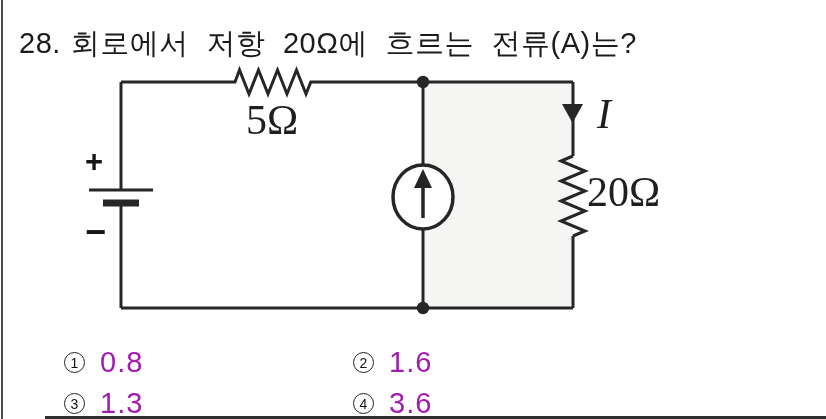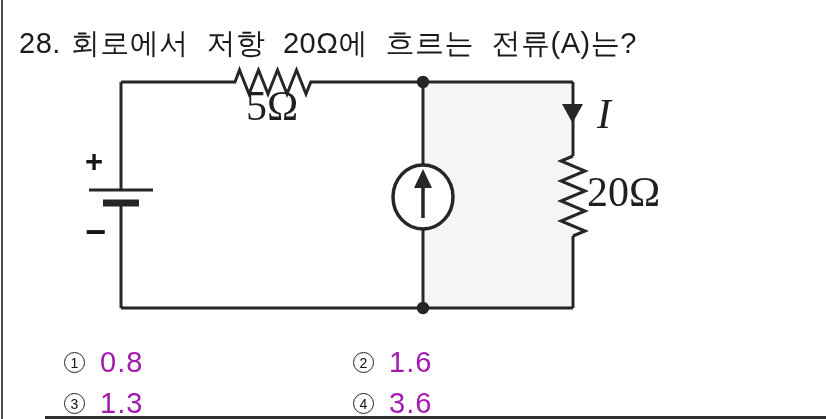--- a/index.html
+++ b/index.html
@@ -131,21 +131,21 @@
       <path d="M573 156 l-12 5 l24 10 l-24 10 l24 10 l-24 10 l24 10 l-24 10 l24 10 l-12 5"></path>
       <path d="M573 236 V308"></path>
 
       <circle cx="423" cy="82" r="6.2" fill="var(--ink)" stroke="none"></circle>
       <circle cx="423" cy="308" r="6.2" fill="var(--ink)" stroke="none"></circle>
     </g>
   </svg>
 
   <span class="sign plus">+</span>
   <span class="sign minus">−</span>
-  <div class="clabel" style="left:246px; top:85px;">5Ω</div>
+  <div class="clabel" style="left:246px; top:99px;">5Ω</div>
   <div class="clabel italic" style="left:597px; top:93px;">I</div>
   <div class="clabel" style="left:587px; top:171px;">20Ω</div>
 
   <div class="option pos-o1">
     <span class="opt-circle">1</span>
     <span class="opt-value">0.8</span>
   </div>
   <div class="option pos-o2">
     <span class="opt-circle">2</span>
     <span class="opt-value">1.6</span>

